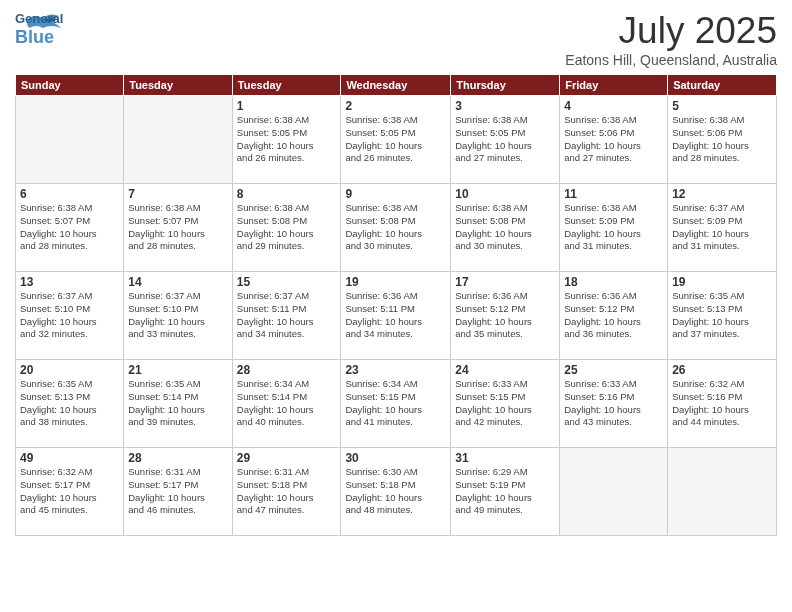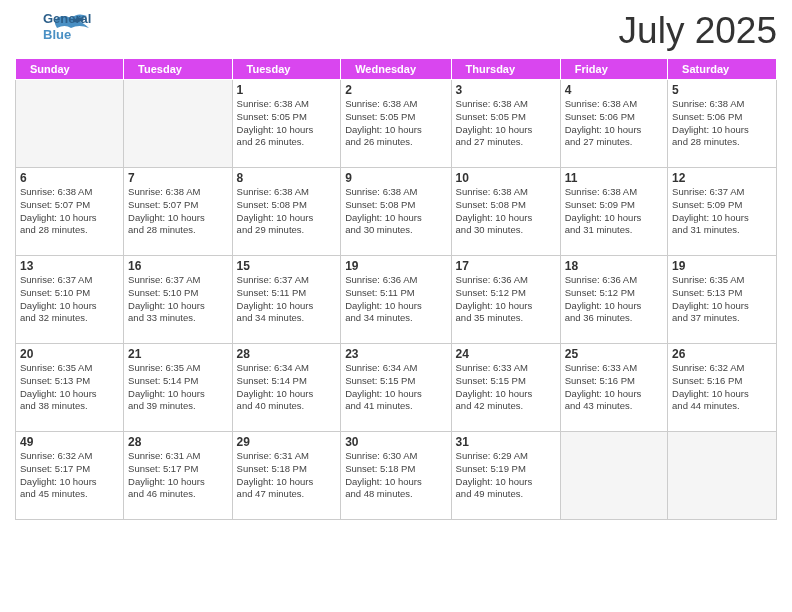--- a/index.html
+++ b/index.html
@@ -42,23 +42,23 @@
     .location {
       font-size: 14px;
       color: #555;
     }
     .calendar {
       width: 100%;
       border-collapse: collapse;
       font-size: 10px;
     }
     .calendar th {
-      background: #d946ef;
+      background: #7f1d1d;
       color: #fff;
-      padding: 4px 14px;
+      padding: 4px 5px;
       text-align: left;
       font-size: 11px;
       font-weight: bold;
       border: 1px solid #fff;
     }
     .calendar td {
       border: 1px solid #ccc;
       vertical-align: top;
       padding: 3px 4px;
       width: 113px;
@@ -81,33 +81,34 @@
       line-height: 1.35;
     }
   </style>
 </head>
 <body>
 
 <div class="page">
   <div class="header">
     <div class="logo">
       <div class="logo-row">
-        <div style="position:relative; width:50px; height:42px;margin-left:28px;">
+        <div style="position:relative; width:50px; height:42px;">
           <svg width="50" height="42" viewBox="0 0 50 42">
 
             <path d="M28 8 Q35 2 44 6 Q38 10 32 10 Q40 12 46 18 Q36 14 28 18 Q22 14 14 18 Q10 12 14 8 Q20 4 28 8Z" fill="#4a90c4"></path>
             <path d="M30 10 Q36 6 42 9 Q38 13 30 12Z" fill="#2c5f8a"></path>
           </svg>
           <span style="position:absolute; top:2px; left:0; font-size:13px; font-weight:bold; color:#2c5f8a; line-height:1.1;">General</span>
-          <span style="position:absolute; top:18px; left:0; font-size:13px; font-weight:bold; color:#4a90c4; line-height:1.1;">Blue</span>
+          <span style="position:absolute; top:18px; left:0; font-size:18px; font-weight:bold; color:#4a90c4; line-height:1.1;">Blue</span>
         </div>
       </div>
     </div>
     <div class="title-area">
       <div class="month-title">July 2025</div>
+      <div class="location">Eatons Hill, Queensland, Australia</div>
     </div>
   </div>
 
   <table class="calendar">
     <thead>
       <tr>
         <th>Sunday</th>
         <th>Tuesday</th>
         <th>Tuesday</th>
         <th>Wednesday</th>
@@ -170,21 +171,21 @@
             <span class="day-num">12</span>
             <div class="day-info">Sunrise: 6:37 AM<br>Sunset: 5:09 PM<br>Daylight: 10 hours<br>and 31 minutes.</div>
           </td>
         </tr>
         <tr>
           <td>
             <span class="day-num">13</span>
             <div class="day-info">Sunrise: 6:37 AM<br>Sunset: 5:10 PM<br>Daylight: 10 hours<br>and 32 minutes.</div>
           </td>
           <td>
-            <span class="day-num">16</span>
+            <span class="day-num">14</span>
             <div class="day-info">Sunrise: 6:37 AM<br>Sunset: 5:10 PM<br>Daylight: 10 hours<br>and 33 minutes.</div>
           </td>
           <td>
             <span class="day-num">15</span>
             <div class="day-info">Sunrise: 6:37 AM<br>Sunset: 5:11 PM<br>Daylight: 10 hours<br>and 34 minutes.</div>
           </td>
           <td>
             <span class="day-num">19</span>
             <div class="day-info">Sunrise: 6:36 AM<br>Sunset: 5:11 PM<br>Daylight: 10 hours<br>and 34 minutes.</div>
           </td>

